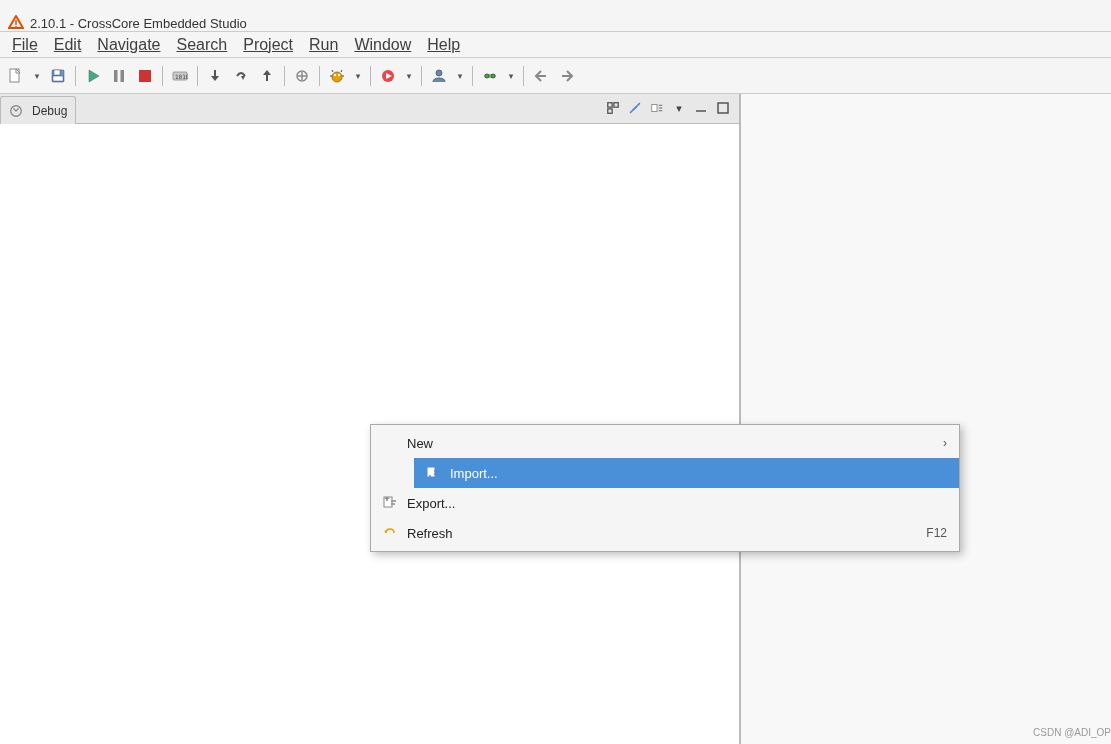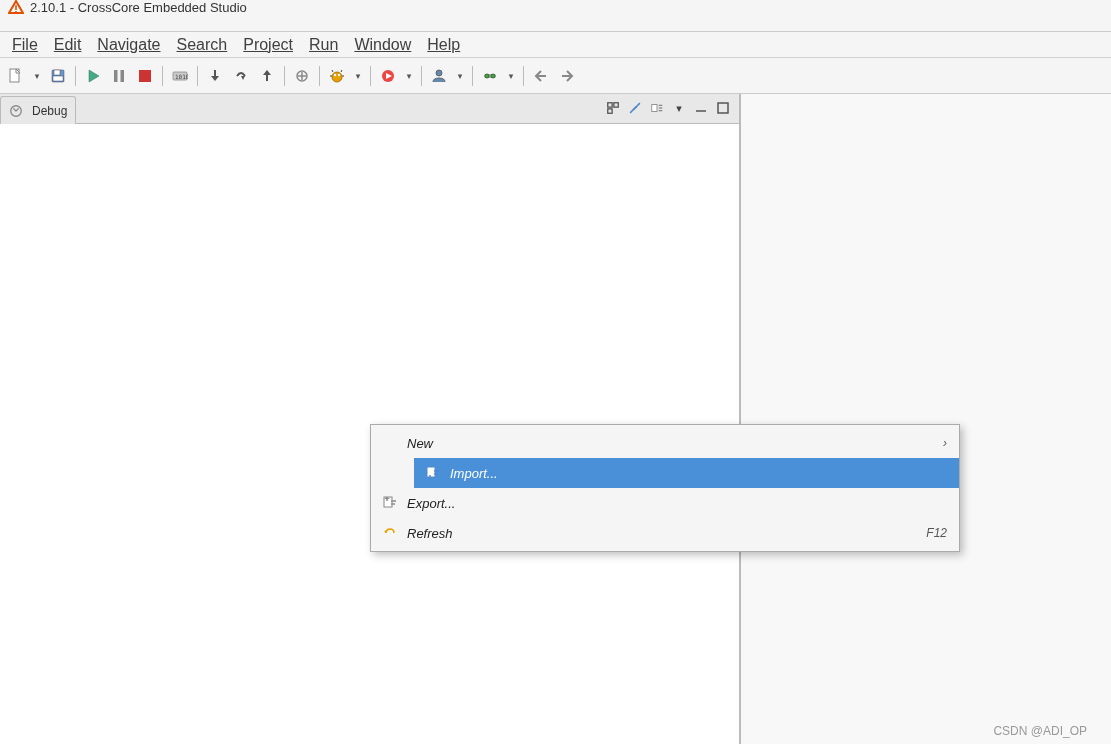--- a/index.html
+++ b/index.html
@@ -12,21 +12,21 @@
       overflow: hidden;
       user-select: none;
     }
 
     
     #title-bar {
       height: 32px;
       background: #f5f5f5;
       border-bottom: 1px solid #ccc;
       display: flex;
-      align-items: flex-start;
+      align-items: flex-end;
       padding: 0 8px;
       gap: 6px;
     }
     #title-icon {
       width: 16px;
       height: 16px;
       display: flex;
       align-items: center;
       justify-content: center;
     }
@@ -184,21 +184,20 @@
     #context-menu {
       position: absolute;
       top: 300px;
       left: 370px;
       width: 590px;
       background: #f5f5f5;
       border: 1px solid #aaa;
       box-shadow: 3px 3px 8px rgba(0,0,0,0.25);
       z-index: 100;
       padding: 3px 0;
-      font-style: italic;
     }
     .ctx-item {
       height: 30px;
       display: flex;
       align-items: center;
       padding: 0 12px 0 36px;
       cursor: pointer;
       color: #222;
       font-size: 13px;
       position: relative;
@@ -226,22 +225,22 @@
     .ctx-arrow {
       margin-left: auto;
       color: #555;
       font-size: 12px;
     }
 
     
     #watermark {
       position: absolute;
       bottom: 6px;
-      right: 24px;
-      font-size: 12px;
+      right: 0;
+      font-size: 10px;
       color: #999;
     }
 
     
     .icon-svg {
       width: 16px;
       height: 16px;
     }
   </style>
 </head>

